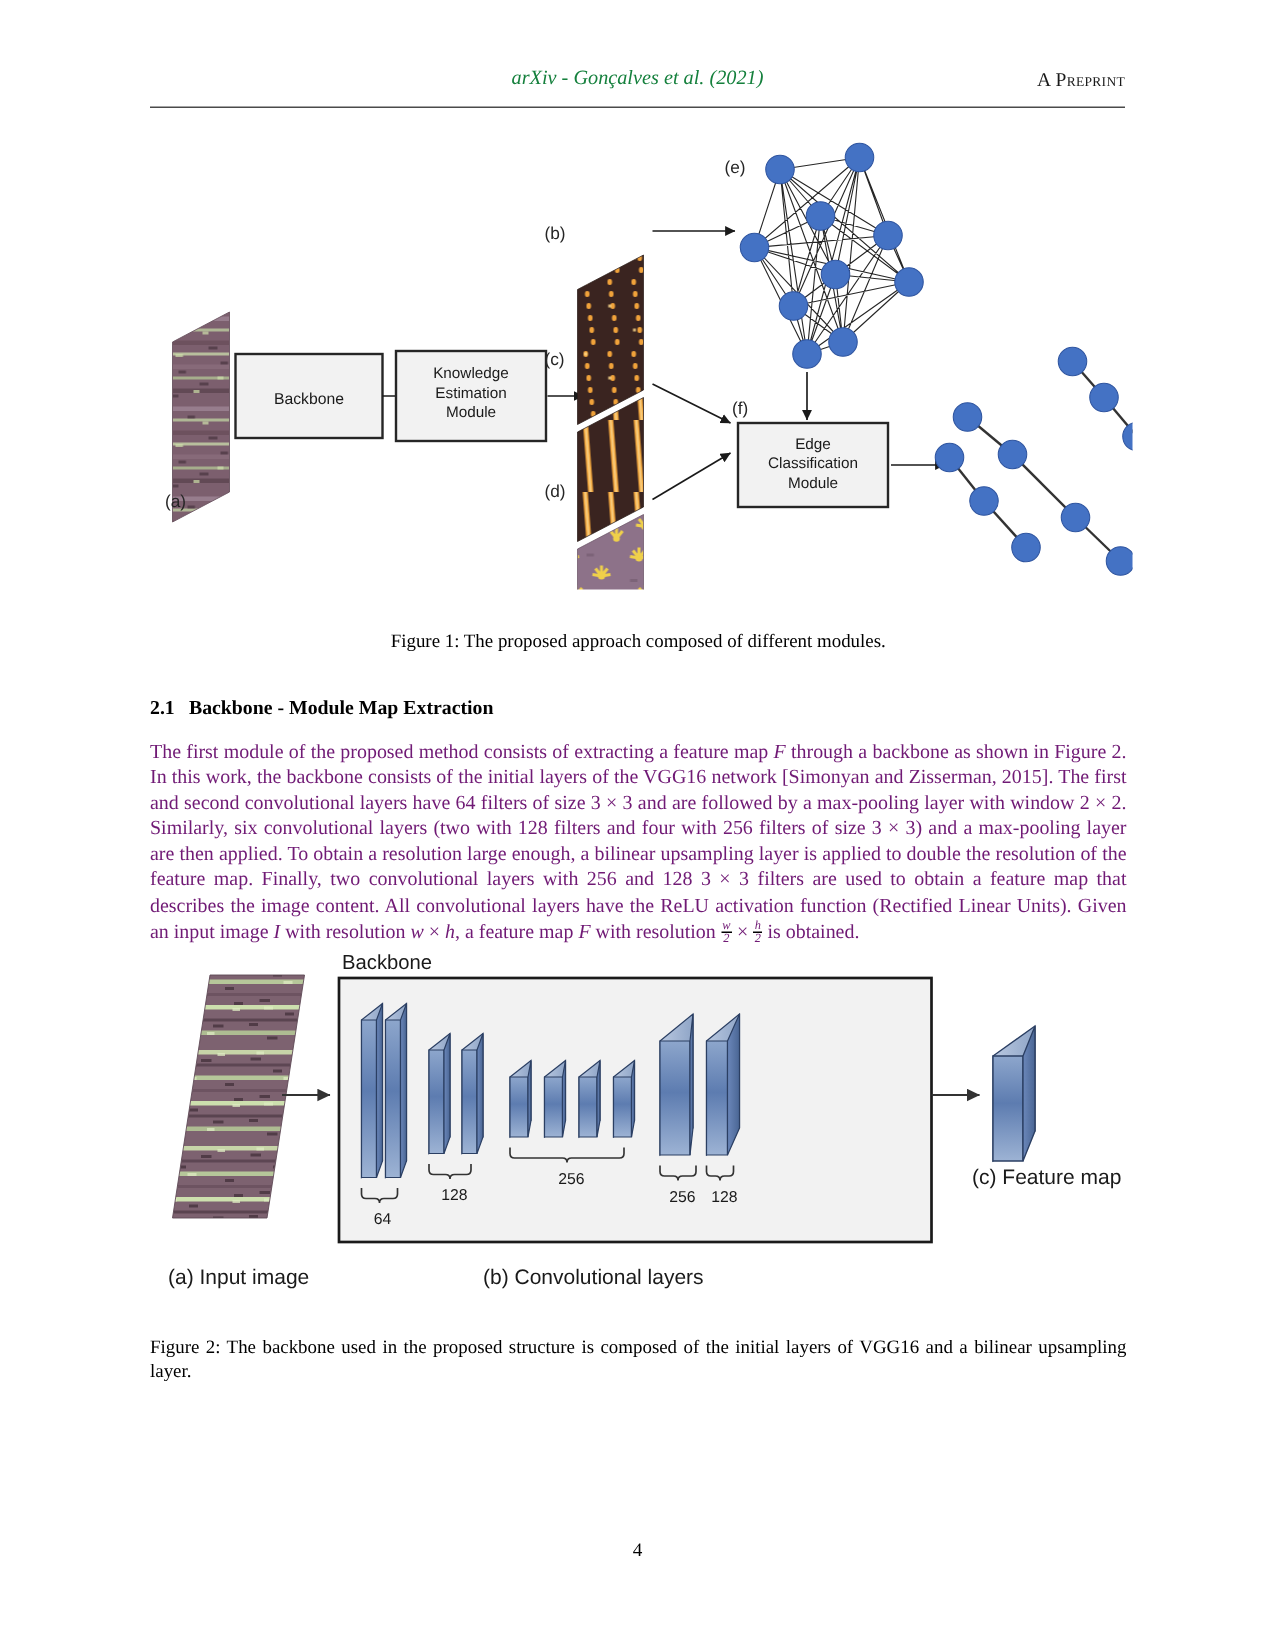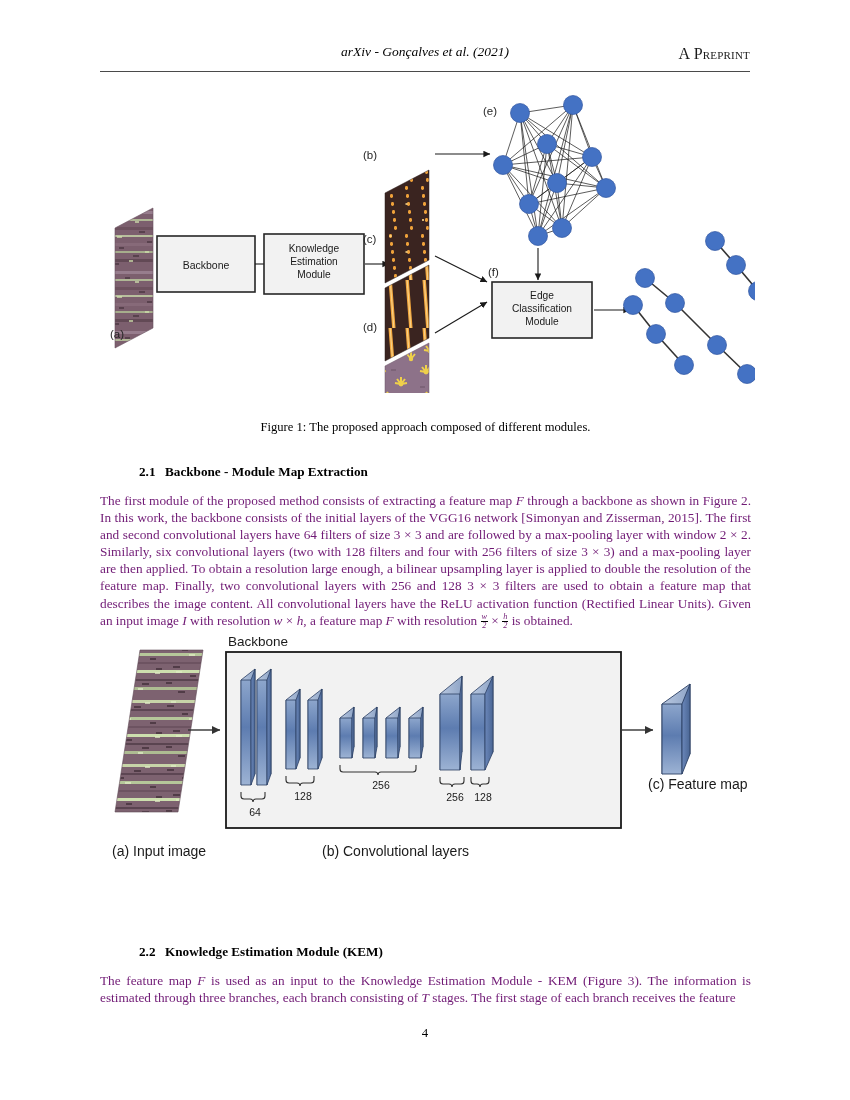--- a/index.html
+++ b/index.html
@@ -5,36 +5,36 @@
   html,body{margin:0;padding:0;background:#e9e9e9;}
   body{font-family:"Liberation Serif",serif;}
   .page{
     width:850px;height:1100px;background:#fff;position:relative;
     margin:0 auto;overflow:hidden;
   }
   
   .hdr{position:absolute;left:100px;top:44px;width:650px;height:30px;}
   .hdr-center{
     position:absolute;left:0;right:0;top:0;text-align:center;
-    font-style:italic;font-size:13.5px;color:#000000;
+    font-style:italic;font-size:13.5px;color:#15803d;
   }
   .hdr-right{
     position:absolute;right:0;top:1px;font-variant:small-caps;
-    font-size:16px;letter-spacing:.2px;color:#1a1a1a;
+    font-size:13px;letter-spacing:.2px;color:#1a1a1a;
   }
   .hdr-rule{
     position:absolute;left:100px;top:71px;width:650px;height:0;
     border-top:1.1px solid #4a4a4a;
   }
   
   .sec-head{
     position:absolute;left:100px;width:650px;
     font-weight:bold;font-size:13.2px;color:#000;
   }
-  .sec-head .num{display:inline-block;width:26px;margin-left:39px;}
+  .sec-head .num{display:inline-block;width:26px;}
   .para{
     position:absolute;left:100px;width:651px;
     font-size:13.3px;line-height:17.1px;color:#701a75;
     text-align:justify;
   }
   .caption{
     position:absolute;left:100px;width:651px;
     font-size:12.6px;line-height:16px;color:#000;text-align:justify;
   }
   .caption.center{text-align:center;}
@@ -427,21 +427,18 @@
       <polygon points="562,72 562,142 582,142 582,72" fill="url(#bgFace)" stroke="#2b3f63" stroke-width="0.9"></polygon>
       <polygon points="582,72 590,52 590,122 582,142" fill="url(#bgSide)" stroke="#2b3f63" stroke-width="0.9"></polygon>
     </g>
 
     <text class="fl" x="12" y="224" font-size="14" fill="#1a1a1a">(a) Input image</text>
     <text class="fl" x="222" y="224" font-size="14" fill="#1a1a1a">(b) Convolutional layers</text>
     <text class="fl" x="548" y="157" font-size="14" fill="#1a1a1a">(c) Feature map</text>
   </svg>
   </div>
 
-
-  <div class="sec-head" style="top:944px;">
-    <span class="num">2.2</span><span>Knowledge Estimation Module (KEM)</span>
-  </div>
-  <div class="para" style="top:972px;" id="p22">The feature map <i>F</i> is used as an input to the Knowledge Estimation Module - KEM (Figure 3). The information is estimated through three branches, each branch consisting of <i>T</i> stages. The first stage of each branch receives the feature</div>
+  <div class="caption" style="top:890px;">Figure 2:  The backbone used in the proposed structure is composed of the initial layers of VGG16 and a bilinear upsampling layer.</div>
+
 
   <div class="pageno">4</div>
 
 </div>
 
 </body></html>

